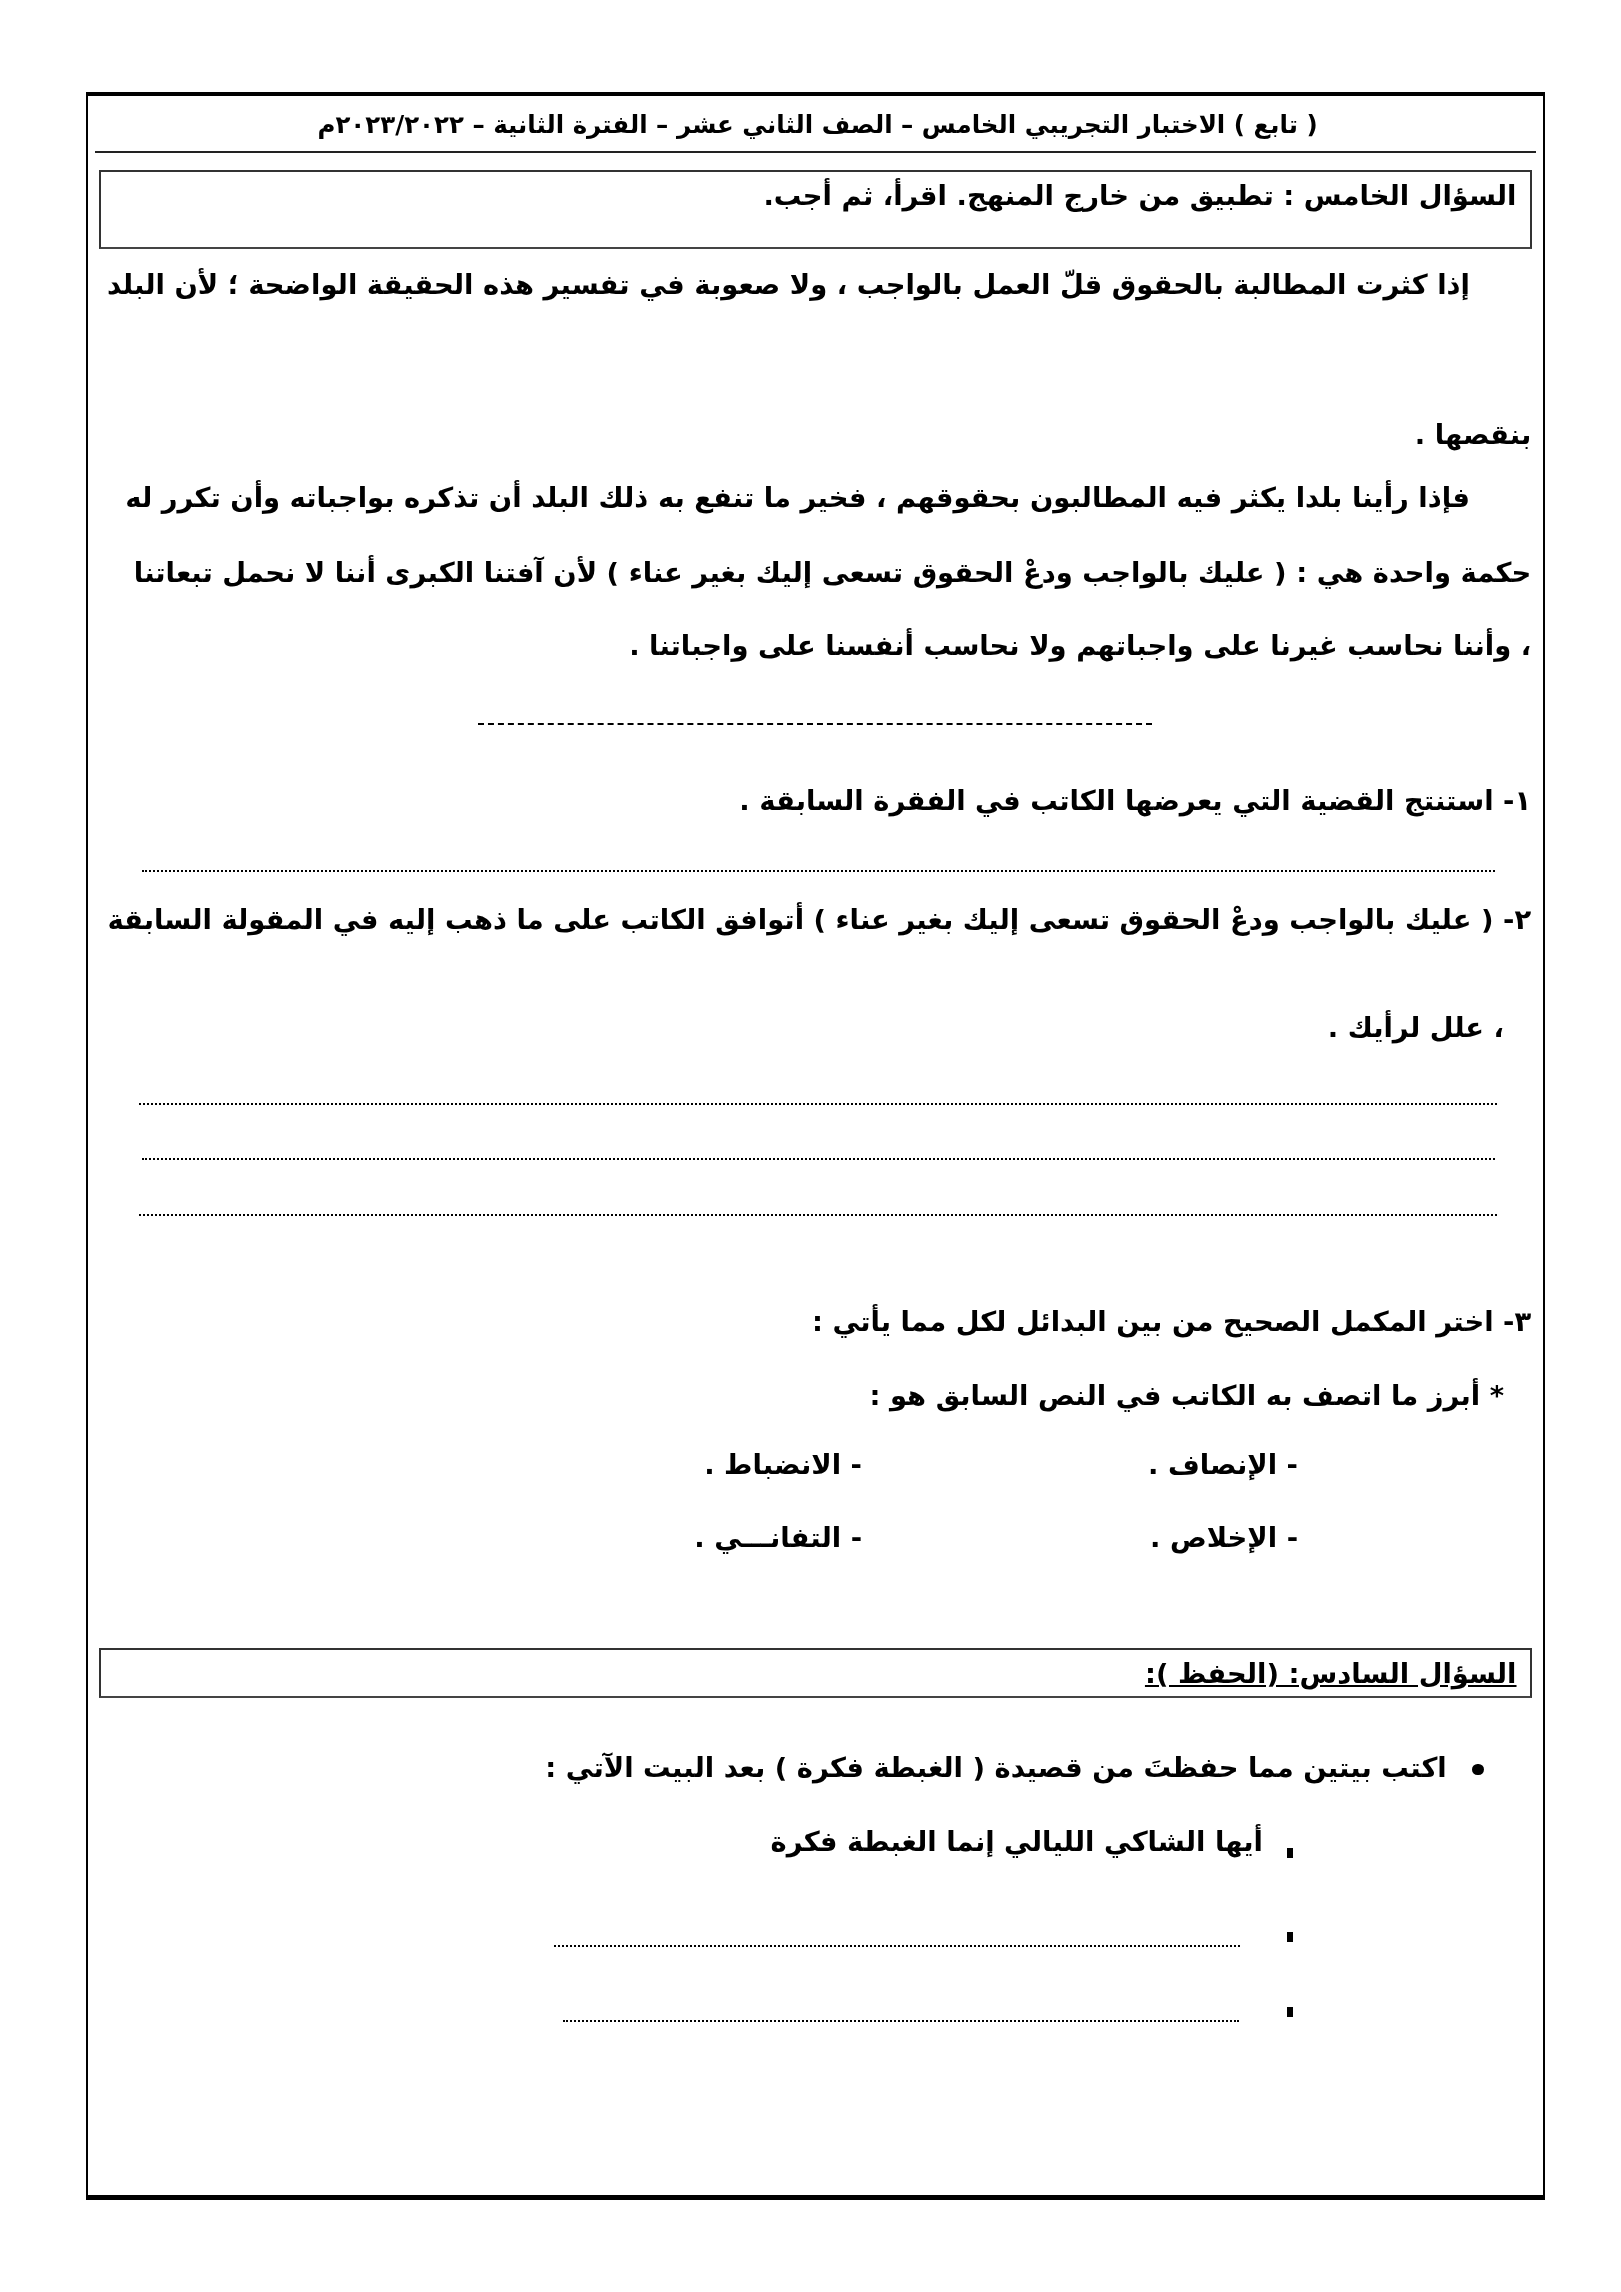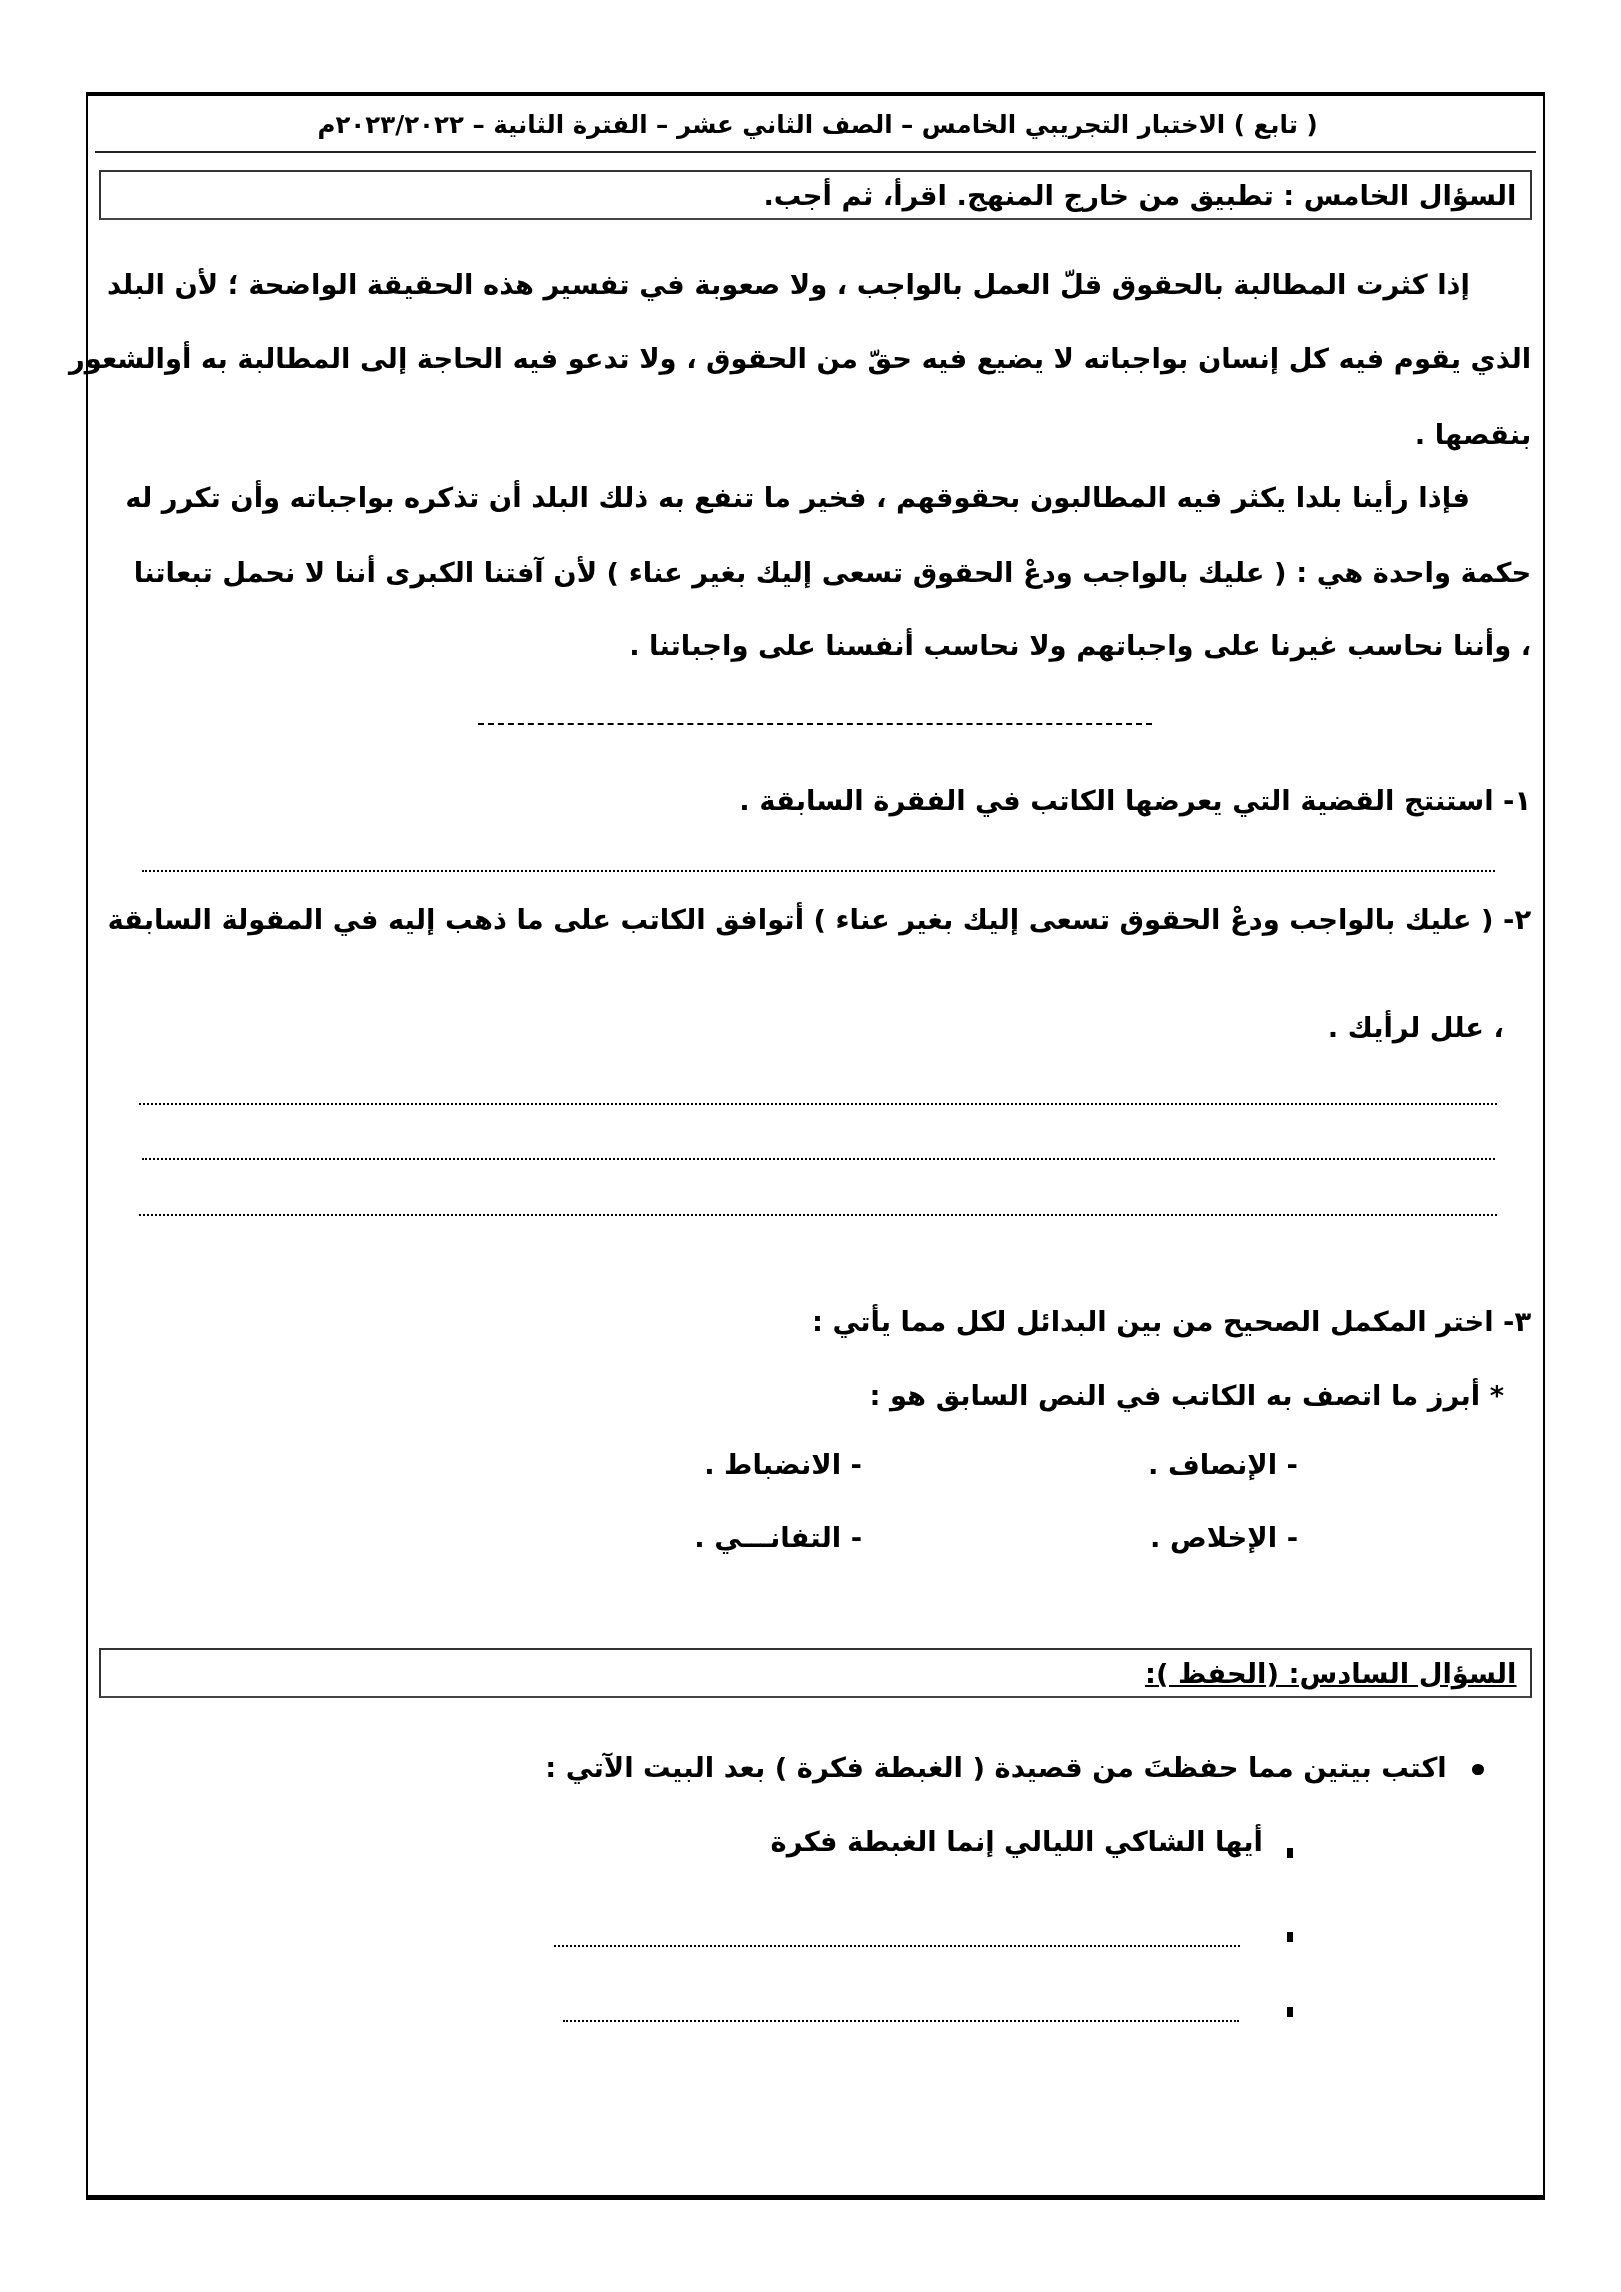--- a/index.html
+++ b/index.html
@@ -26,26 +26,25 @@
   .opt { font-weight: bold; font-size: 27.4px; }
 </style>
 </head>
 <body>
 
 <div class="frame">
 
   <div class="abs hdr">( تابع ) الاختبار التجريبي الخامس – الصف الثاني عشر – الفترة الثانية – ٢٠٢٣/٢٠٢٢م</div>
   <div class="hdr-rule"></div>
 
-  <div class="qbox" style="top:74px; height:50px;">
+  <div class="qbox" style="top:74px; height:79px;">
     <div class="qtitle">السؤال الخامس : تطبيق من خارج المنهج. اقرأ، ثم أجب.</div>
   </div>
 
   <div class="abs para" style="top:173px; right:73px;">إذا كثرت المطالبة بالحقوق قلّ العمل بالواجب ، ولا صعوبة في تفسير هذه الحقيقة الواضحة ؛ لأن البلد</div>
-  <div class="abs para" style="top:247px;">الذي يقوم فيه كل إنسان بواجباته لا يضيع فيه حقّ من الحقوق ، ولا تدعو فيه الحاجة إلى المطالبة به أوالشعور</div>
   <div class="abs para" style="top:323px;">بنقصها .</div>
   <div class="abs para" style="top:386px; right:73px;">فإذا رأينا بلدا يكثر فيه المطالبون بحقوقهم ، فخير ما تنفع به ذلك البلد أن تذكره بواجباته وأن تكرر له</div>
   <div class="abs para" style="top:461px;">حكمة واحدة هي : ( عليك بالواجب ودعْ الحقوق تسعى إليك بغير عناء ) لأن آفتنا الكبرى أننا لا نحمل تبعاتنا</div>
   <div class="abs para" style="top:534px;">، وأننا نحاسب غيرنا على واجباتهم ولا نحاسب أنفسنا على واجباتنا .</div>
 
   <div class="dash" style="left:390px; width:674px; top:627px;"></div>
 
   <div class="abs q" style="top:689px;">١- استنتج القضية التي يعرضها الكاتب في الفقرة السابقة .</div>
   <div class="dots" style="left:54px; width:1353px; top:774px;"></div>
 

